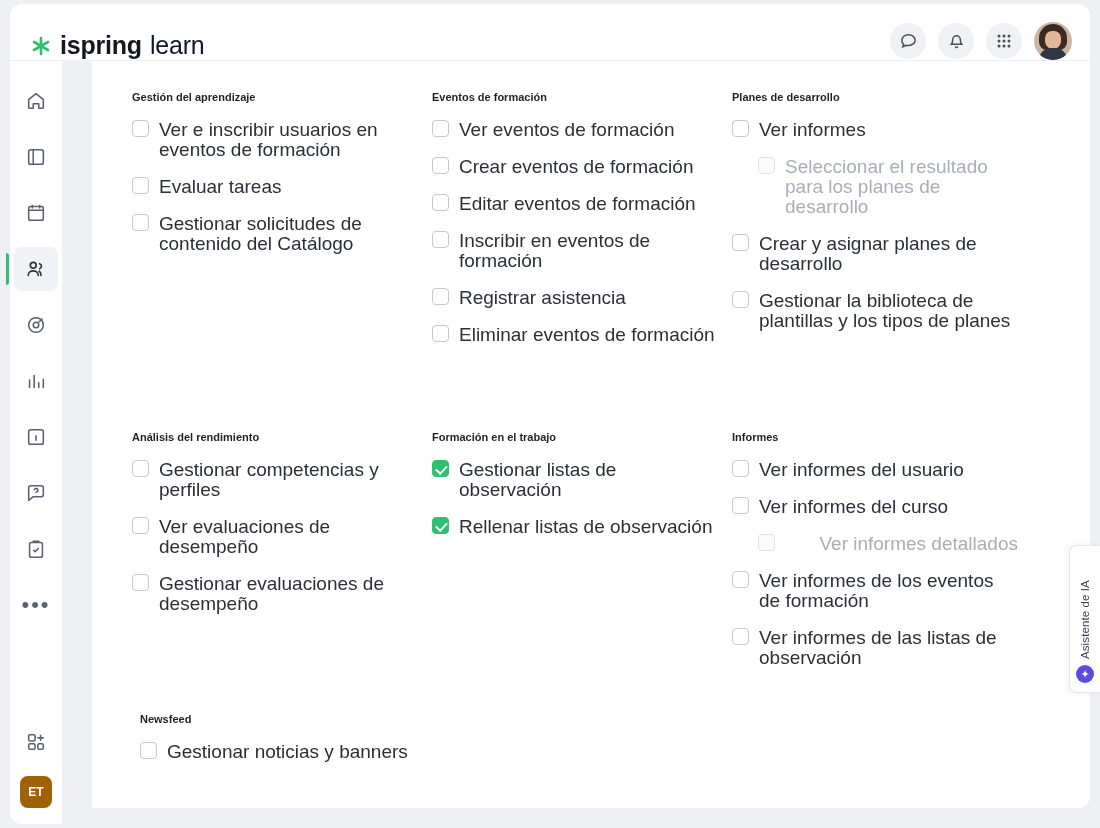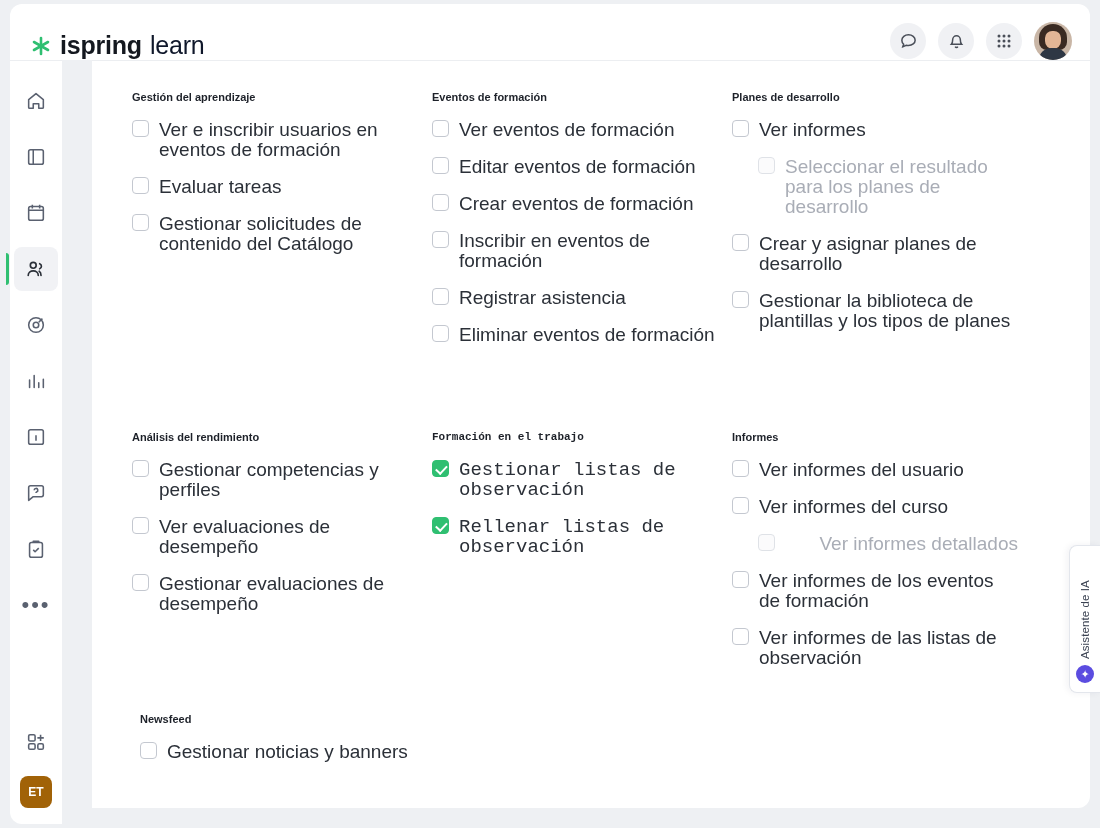--- a/index.html
+++ b/index.html
@@ -394,25 +394,25 @@
       </div>
 
       <div class="group">
         <div class="group-title">Eventos de formación</div>
         <div class="perm">
           <span class="cb"></span>
           <span class="label">Ver eventos de formación</span>
         </div>
         <div class="perm">
           <span class="cb"></span>
+          <span class="label">Crear eventos de formación</span>
+        </div>
+        <div class="perm">
+          <span class="cb"></span>
           <span class="label">Editar eventos de formación</span>
-        </div>
-        <div class="perm">
-          <span class="cb"></span>
-          <span class="label">Crear eventos de formación</span>
         </div>
         <div class="perm">
           <span class="cb"></span>
           <span class="label">Inscribir en eventos de formación</span>
         </div>
         <div class="perm">
           <span class="cb"></span>
           <span class="label">Registrar asistencia</span>
         </div>
         <div class="perm">
@@ -450,21 +450,21 @@
         <div class="perm">
           <span class="cb"></span>
           <span class="label">Ver evaluaciones de desempeño</span>
         </div>
         <div class="perm">
           <span class="cb"></span>
           <span class="label">Gestionar evaluaciones de desempeño</span>
         </div>
       </div>
 
-      <div class="group" style="margin-top:42px;font-family:Liberation Mono, monospace;">
+      <div class="group" style="margin-top:42px;">
         <div class="group-title">Formación en el trabajo</div>
         <div class="perm">
           <span class="cb checked"></span>
           <span class="label">Gestionar listas de observación</span>
         </div>
         <div class="perm">
           <span class="cb checked"></span>
           <span class="label">Rellenar listas de observación</span>
         </div>
       </div>

